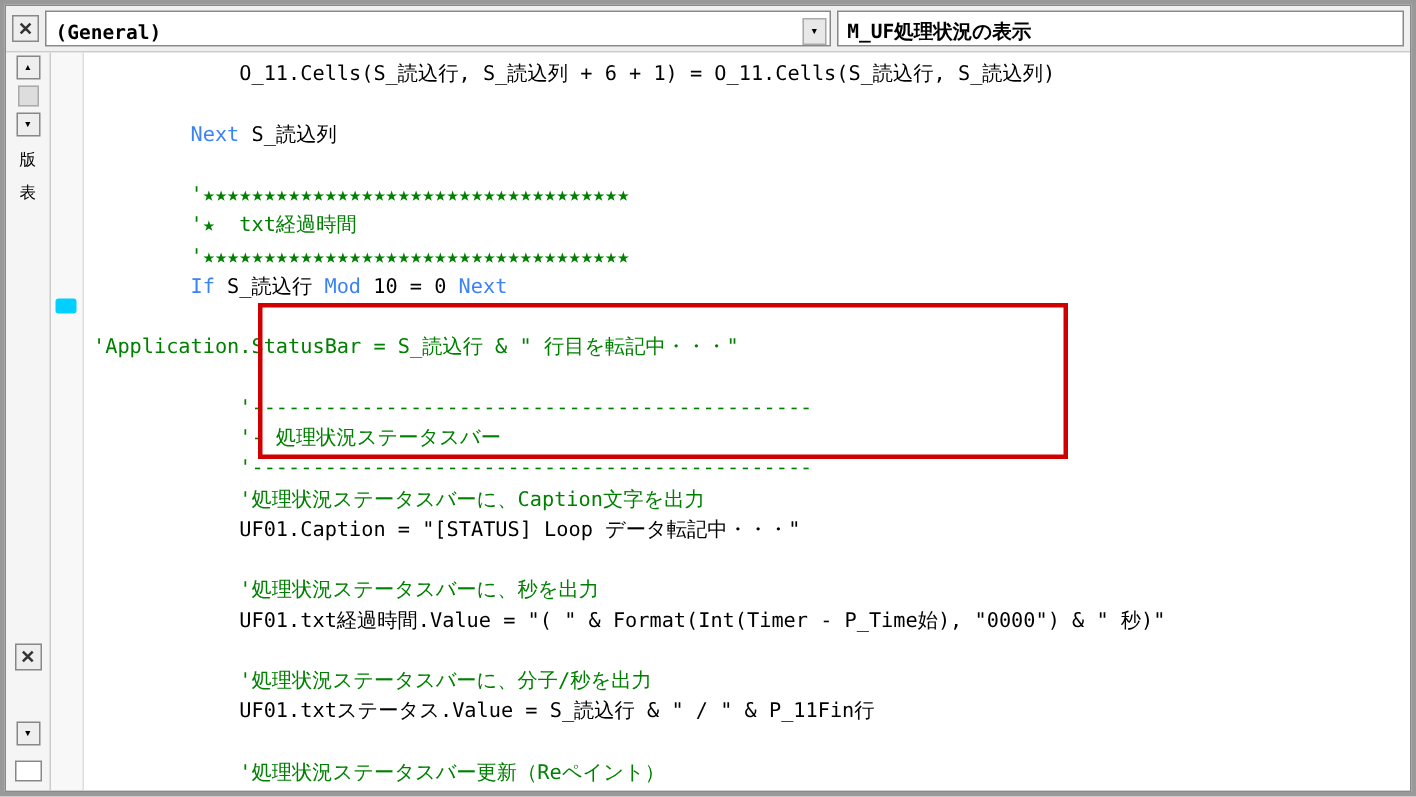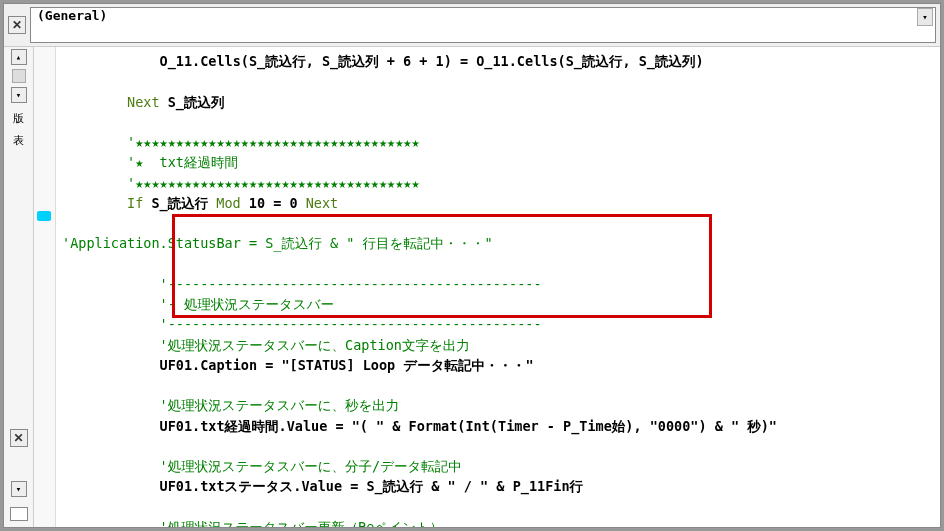--- a/index.html
+++ b/index.html
@@ -38,25 +38,25 @@
     align-items: center;
     justify-content: center;
     font-weight: bold;
     font-family: sans-serif;
     font-size: 12px;
     color: #333;
     cursor: pointer;
   }
   .combo {
     flex: 1;
-    height: 36px;
-    border: 1px solid #888;
-    background: #fff;
-    display: flex;
-    align-items: flex-start;
+    height: 24px;
+    border: 1px solid #888;
+    background: #fff;
+    display: flex;
+    align-items: flex-end;
     padding: 0 6px;
     position: relative;
   }
   .combo.left { flex: 1.05; }
   .combo.right { flex: 0.75; }
   .combo .chev {
     position: absolute;
     right: 2px;
     width: 16px;
     height: 18px;
@@ -148,42 +148,45 @@
   .code {
     flex: 1;
     background: #fff;
     padding: 4px 0 0 6px;
     white-space: pre;
     line-height: 1.5;
     font-size: 13.5px;
     overflow: hidden;
     position: relative;
   }
-  .kw { color: #4d7c0f; }
+  .kw { color: #3b82f6; }
   .cm { color: #008000; }
-  .tx { color: #000; font-weight: bold; }
+  .tx { color: #000; }
   .highlight-box {
     position: absolute;
     border: 3px solid #d00000;
     left: 116px;
     top: 167px;
     width: 540px;
     height: 104px;
     pointer-events: none;
   }
 </style>
 </head>
 <body>
 
 <div class="window">
   <div class="topbar">
     <div class="close-x">✕</div>
     <div class="combo left">
       <span class="txt">(General)</span>
       <span class="chev">▾</span>
+    </div>
+    <div class="combo right">
+      <span class="txt">M_UF処理状況の表示</span>
     </div>
   </div>
 
   <div class="body">
     <div class="sidepanel">
       <div class="side-btn">▴</div>
       <div class="side-stub"></div>
       <div class="side-btn">▾</div>
       <div class="side-label">版</div>
       <div class="side-label">表</div>
@@ -209,21 +212,21 @@
 
 <span class="cm">            '----------------------------------------------</span>
 <span class="cm">            '- 処理状況ステータスバー</span>
 <span class="cm">            '----------------------------------------------</span>
 <span class="cm">            '処理状況ステータスバーに、Caption文字を出力</span>
 <span class="tx">            UF01.Caption = "[STATUS] Loop データ転記中・・・"</span>
 
 <span class="cm">            '処理状況ステータスバーに、秒を出力</span>
 <span class="tx">            UF01.txt経過時間.Value = "( " &amp; Format(Int(Timer - P_Time始), "0000") &amp; " 秒)"</span>
 
-<span class="cm">            '処理状況ステータスバーに、分子/データ転記中</span>
+<span class="cm">            '処理状況ステータスバーに、分子/秒を出力</span>
 <span class="tx">            UF01.txtステータス.Value = S_読込行 &amp; " / " &amp; P_11Fin行</span>
 
 <span class="cm">            '処理状況ステータスバー更新（Reペイント）</span>
 <span class="tx">            UF01.Repaint</span>
 
 
 
 
 
 

